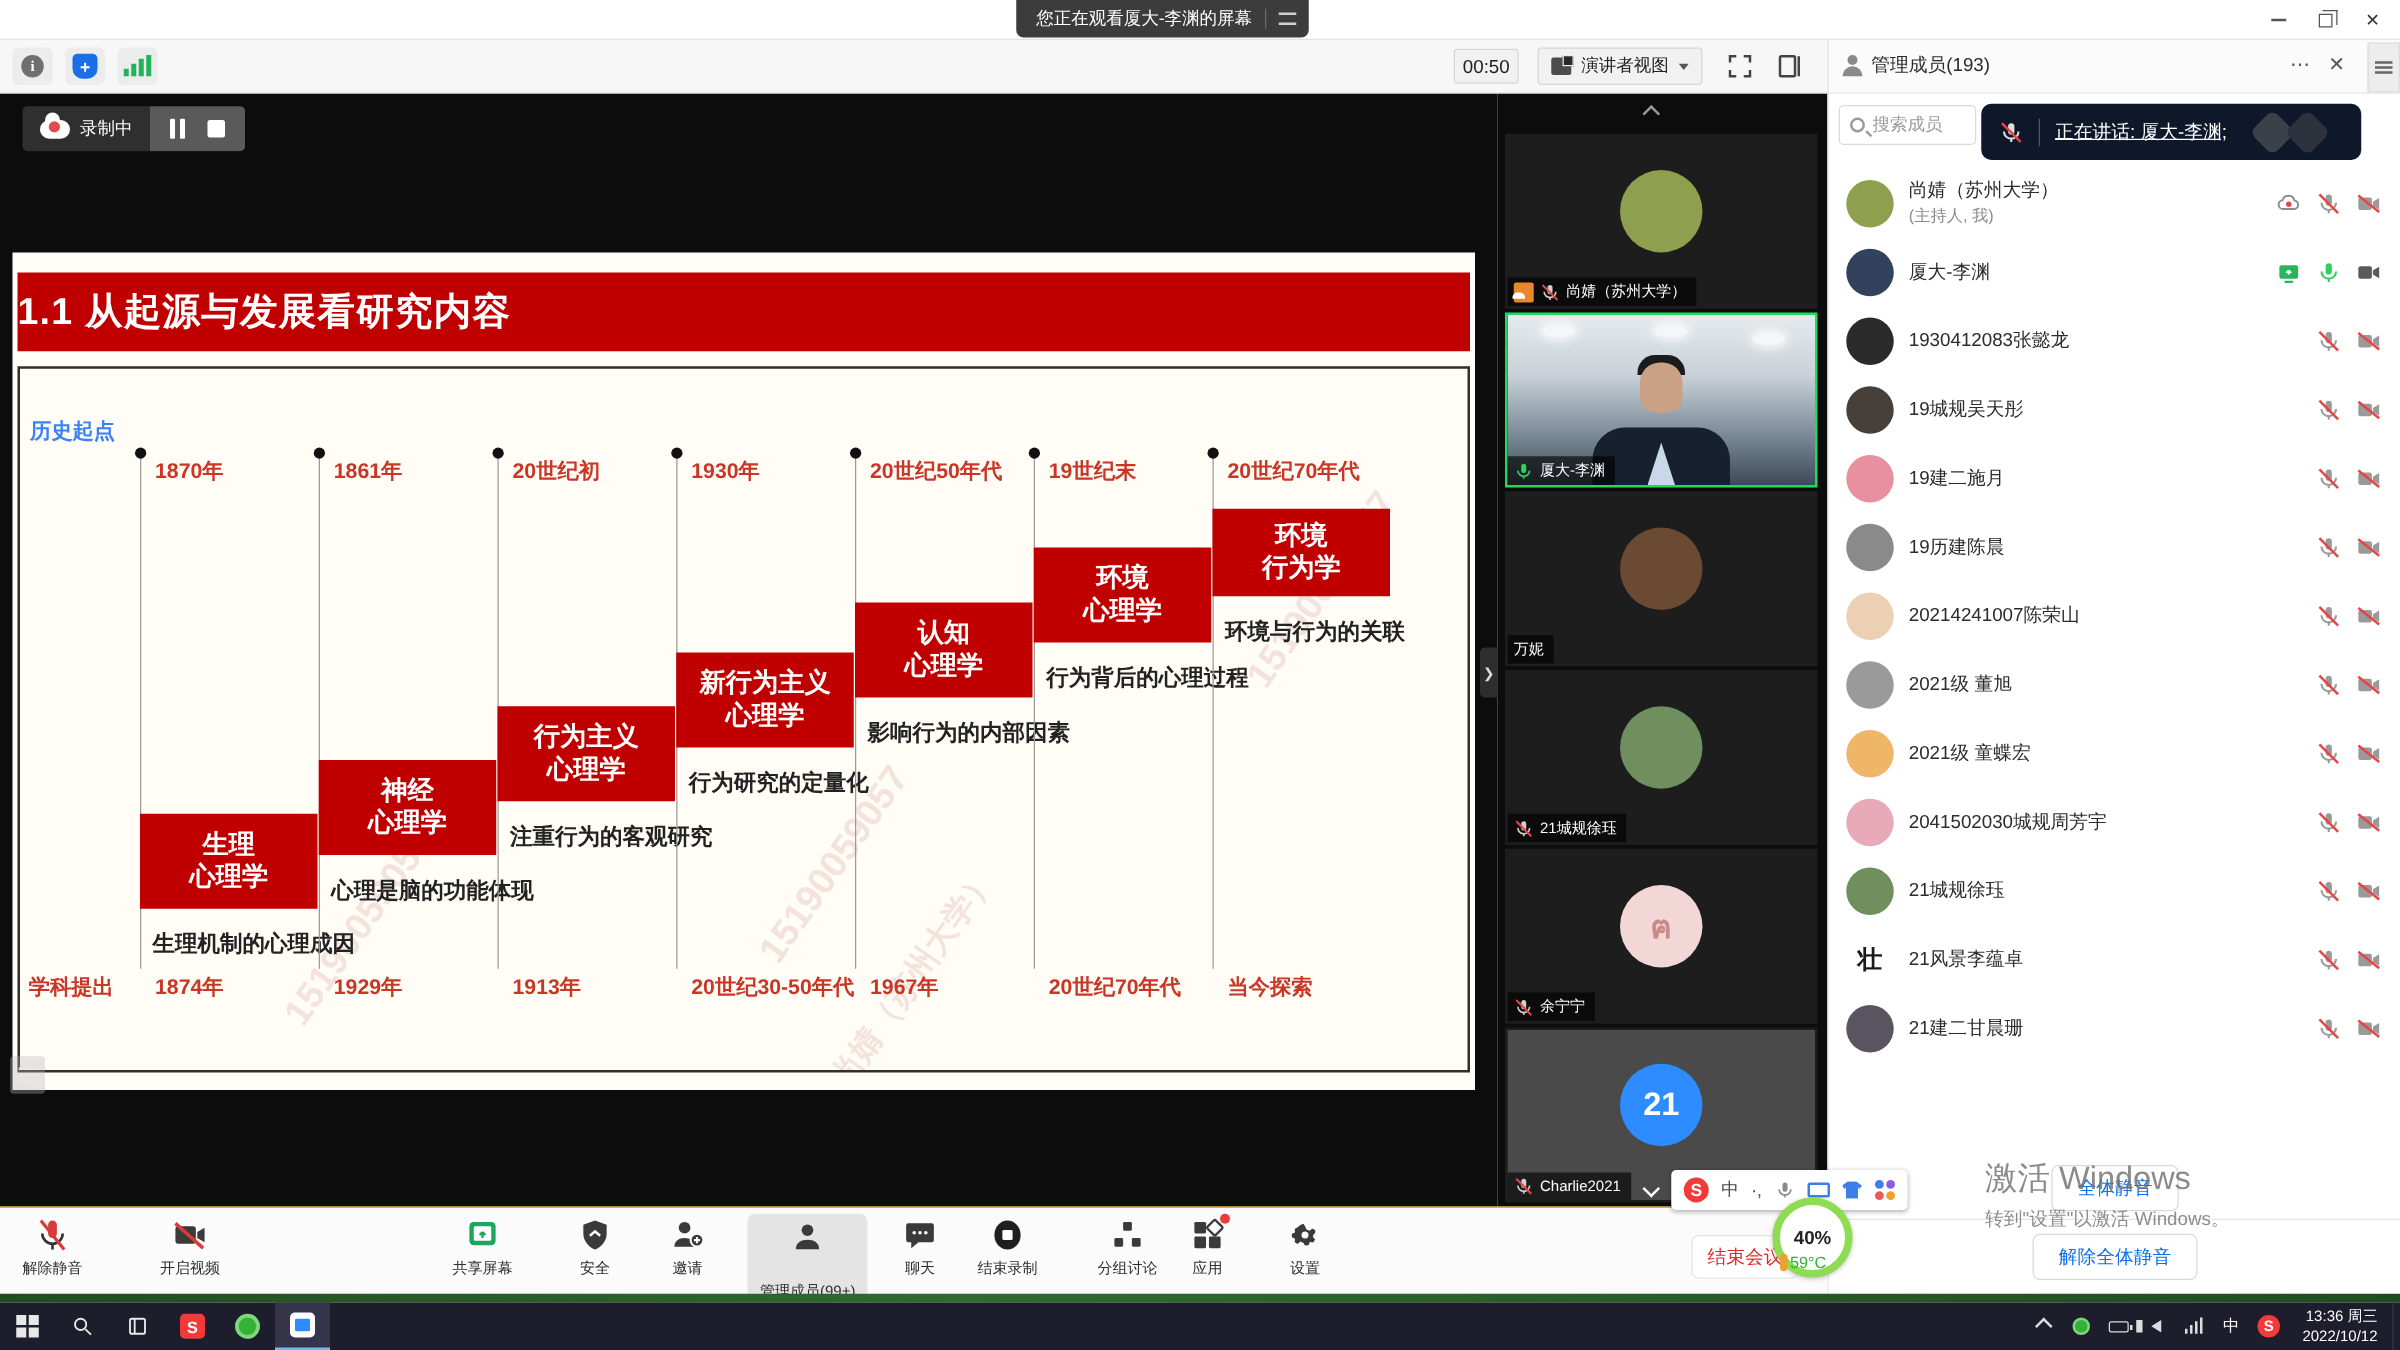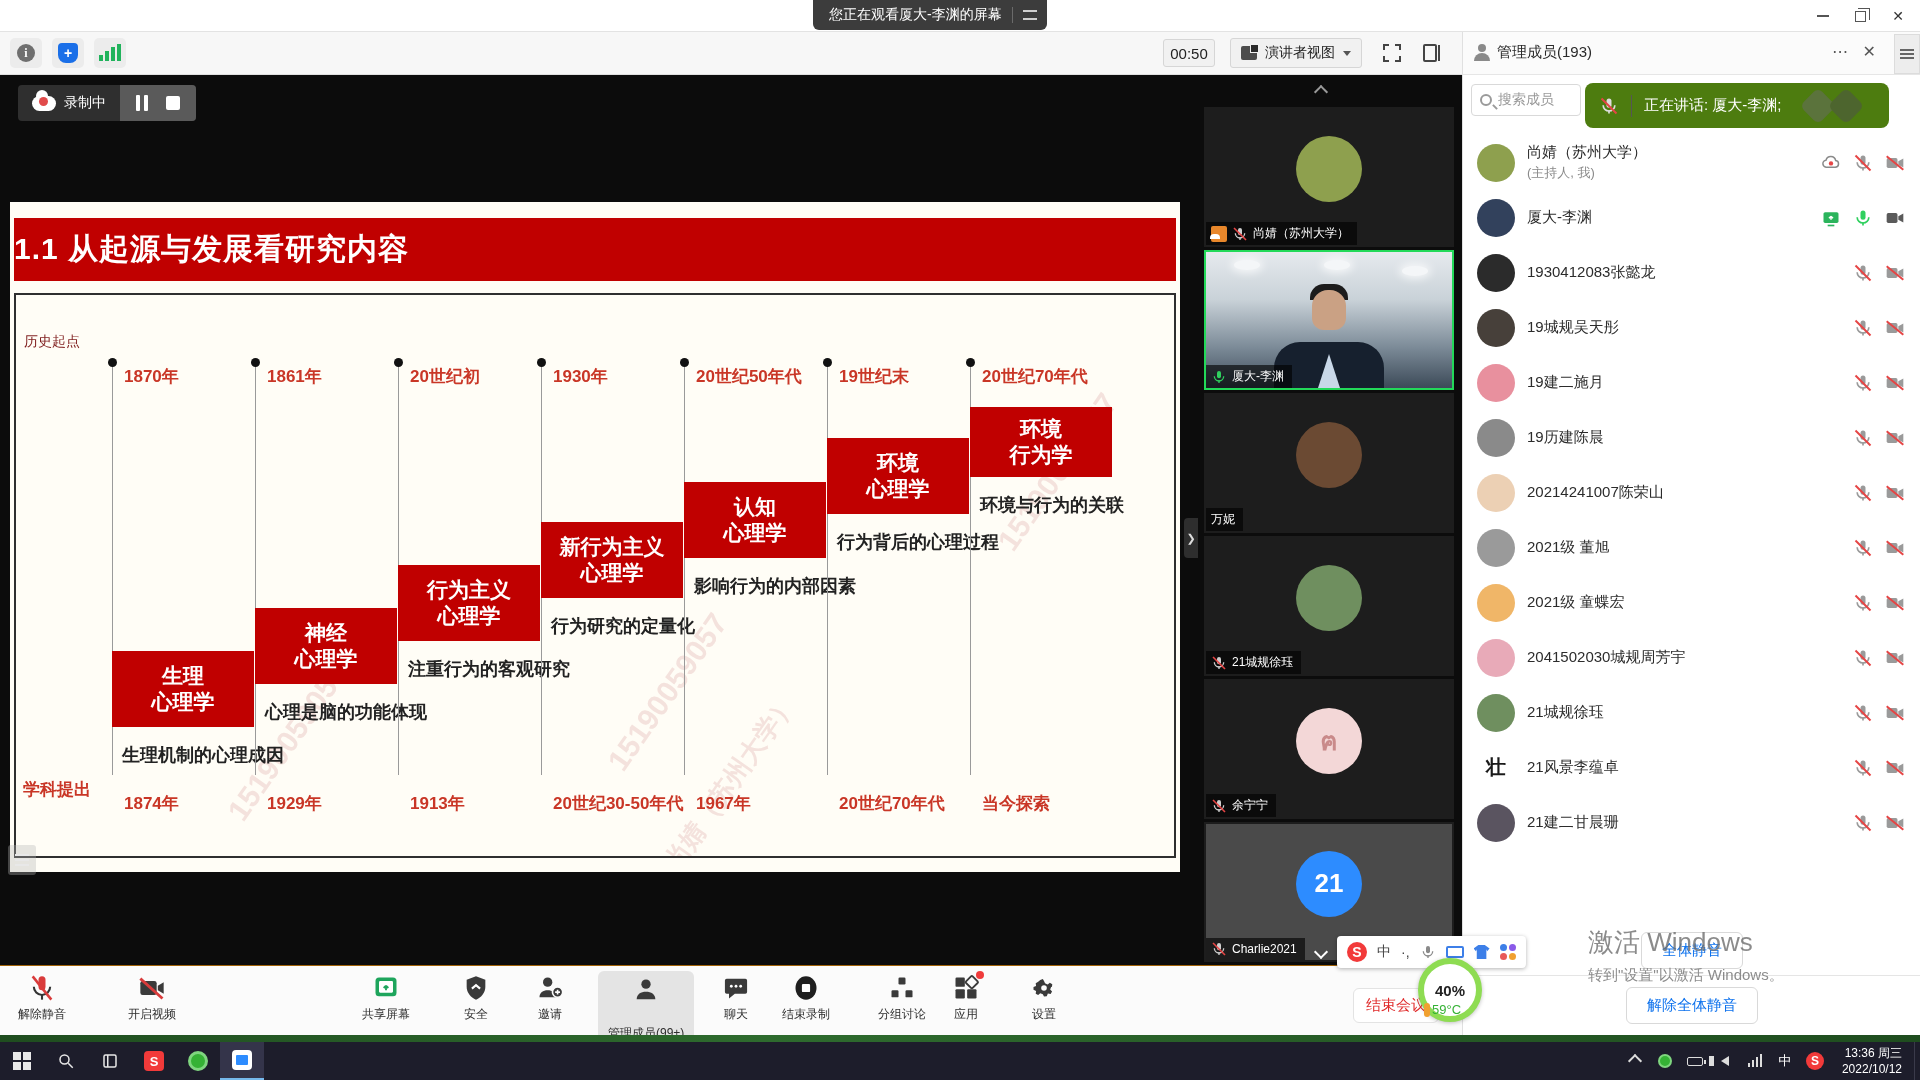--- a/index.html
+++ b/index.html
@@ -57,29 +57,29 @@
   .rec-ctrl{display:flex;align-items:center;gap:18px;background:#5a5a5a;height:36px;padding:0 16px;}
   .pause-ic{display:flex;gap:4px;}
   .pause-ic i{width:4px;height:16px;background:#fff;border-radius:1px;}
   .stop-ic{width:14px;height:14px;background:#fff;border-radius:2px;}
 
   
   .slide{position:absolute;left:10px;top:127px;width:1170px;height:670px;background:#fffdf6;}
   .slide-banner{position:absolute;left:4px;top:16px;right:4px;height:63px;background:#c00000;display:flex;align-items:center;justify-content:flex-start;}
   .slide-banner span{color:#fff;font-size:30px;font-weight:bold;letter-spacing:1px;}
   .tl-frame{position:absolute;left:4px;top:91px;right:4px;bottom:14px;border:2px solid #2f2f2f;background:#fffdf6;overflow:hidden;}
-  .tl-origin{position:absolute;left:8px;top:38px;color:#7f1d1d;font-weight:normal;font-size:14px;}
+  .tl-origin{position:absolute;left:8px;top:38px;color:#3b82f6;font-weight:bold;font-size:17px;}
   .tl-proposed{position:absolute;left:7px;top:483px;color:#c93626;font-weight:bold;font-size:17px;}
   .tl-item{position:absolute;left:0;top:0;}
   .tl-line{position:absolute;left:var(--x);top:68px;width:1px;height:412px;background:#9a9a9a;}
   .tl-dot{position:absolute;left:calc(var(--x) - 4px);top:63px;width:9px;height:9px;background:#111;border-radius:50%;}
   .tl-top{position:absolute;left:calc(var(--x) + 12px);top:70px;color:#c93626;font-weight:bold;font-size:17px;white-space:nowrap;}
   .tl-box{position:absolute;left:var(--x);top:var(--t);width:142px;height:var(--bh);background:#c00000;color:#fff;display:flex;flex-direction:column;align-items:center;justify-content:center;font-size:21px;font-weight:bold;line-height:1.25;}
   .tl-cap{position:absolute;left:calc(var(--x) + 10px);top:calc(var(--t) + var(--bh) + 16px);color:#222;font-weight:bold;font-size:18px;white-space:nowrap;}
-  .tl-bottom{position:absolute;left:calc(var(--x) + 12px);top:483px;color:#c93626;font-weight:bold;font-size:17px;white-space:nowrap;margin-top:14px;}
+  .tl-bottom{position:absolute;left:calc(var(--x) + 12px);top:483px;color:#c93626;font-weight:bold;font-size:17px;white-space:nowrap;}
   .wmark{position:absolute;color:rgba(205,130,130,0.22);font-size:30px;white-space:nowrap;transform:rotate(-55deg);pointer-events:none;font-weight:bold;}
 
   .layout-ghost{position:absolute;left:8px;top:770px;width:28px;height:30px;background:rgba(180,180,180,0.35);border-radius:3px;display:flex;align-items:center;justify-content:center;}
   .layout-ghost i{width:14px;height:12px;border-top:2px solid #e8e8e8;border-bottom:2px solid #e8e8e8;position:relative;}
   .layout-ghost i:before{content:"";position:absolute;top:3px;left:0;width:14px;height:2px;background:#e8e8e8;}
   .edge-handle{position:absolute;left:1184px;top:443px;width:14px;height:40px;background:#2e2e2e;border-radius:4px 0 0 4px;color:#ddd;display:flex;align-items:center;justify-content:center;font-size:11px;}
 
   
   .thumbs{position:absolute;left:1198px;top:75px;width:264px;height:890px;background:#0c0c0c;}
   .thumb-collapse{position:absolute;left:118px;top:8px;color:#9a9a9a;}
@@ -100,21 +100,21 @@
 
   
   .ic{display:inline-flex;width:20px;height:20px;position:relative;flex:none;}
   .ic svg{width:100%;height:100%;}
 
   
   .panel{position:absolute;left:1462px;top:75px;width:458px;height:960px;background:#ffffff;border-left:1px solid #e0e0e0;}
   .search-box{position:absolute;left:8px;top:9px;width:110px;height:32px;border:1px solid #d9d9d9;border-radius:4px;display:flex;align-items:center;gap:6px;padding:0 8px;color:#9a9a9a;font-size:14px;background:#fff;}
   .mag{width:12px;height:12px;border:2px solid #9a9a9a;border-radius:50%;position:relative;flex:none;}
   .mag:before{content:"";position:absolute;left:10px;top:10px;width:6px;height:2px;background:#9a9a9a;transform:rotate(45deg);}
-  .speak-toast{position:absolute;left:122px;top:8px;width:304px;height:45px;background:#4d7c0f;border-radius:8px;display:flex;align-items:center;gap:12px;padding:0 14px;color:#fff;font-size:15px;overflow:hidden;}
+  .speak-toast{position:absolute;left:122px;top:8px;width:304px;height:45px;background:#0f172a;border-radius:8px;display:flex;align-items:center;gap:12px;padding:0 14px;color:#fff;font-size:15px;overflow:hidden;text-decoration:underline;}
   .toast-sep{width:1px;height:22px;background:#555;}
   .ghost-logo{position:absolute;right:14px;top:6px;width:70px;height:34px;opacity:.5;}
   .ghost-logo i{position:absolute;width:26px;height:26px;background:#6a6a6a;border-radius:6px;transform:rotate(45deg);top:4px;}
   .ghost-logo i:nth-child(2){left:28px;background:#4f4f4f;}
   .p-list{position:absolute;left:0;top:60px;width:458px;height:840px;overflow:hidden;}
   .p-row{display:flex;align-items:center;height:55px;padding:0 16px 0 14px;gap:12px;}
   .p-avatar{width:38px;height:38px;border-radius:50%;flex:none;display:flex;align-items:center;justify-content:center;overflow:hidden;}
   .p-avatar i{font-style:normal;font-size:20px;font-weight:bold;font-family:"Liberation Serif",serif;}
   .p-names{flex:1;min-width:0;}
   .p-name{font-size:15px;color:#2c2c2c;white-space:nowrap;overflow:hidden;}

